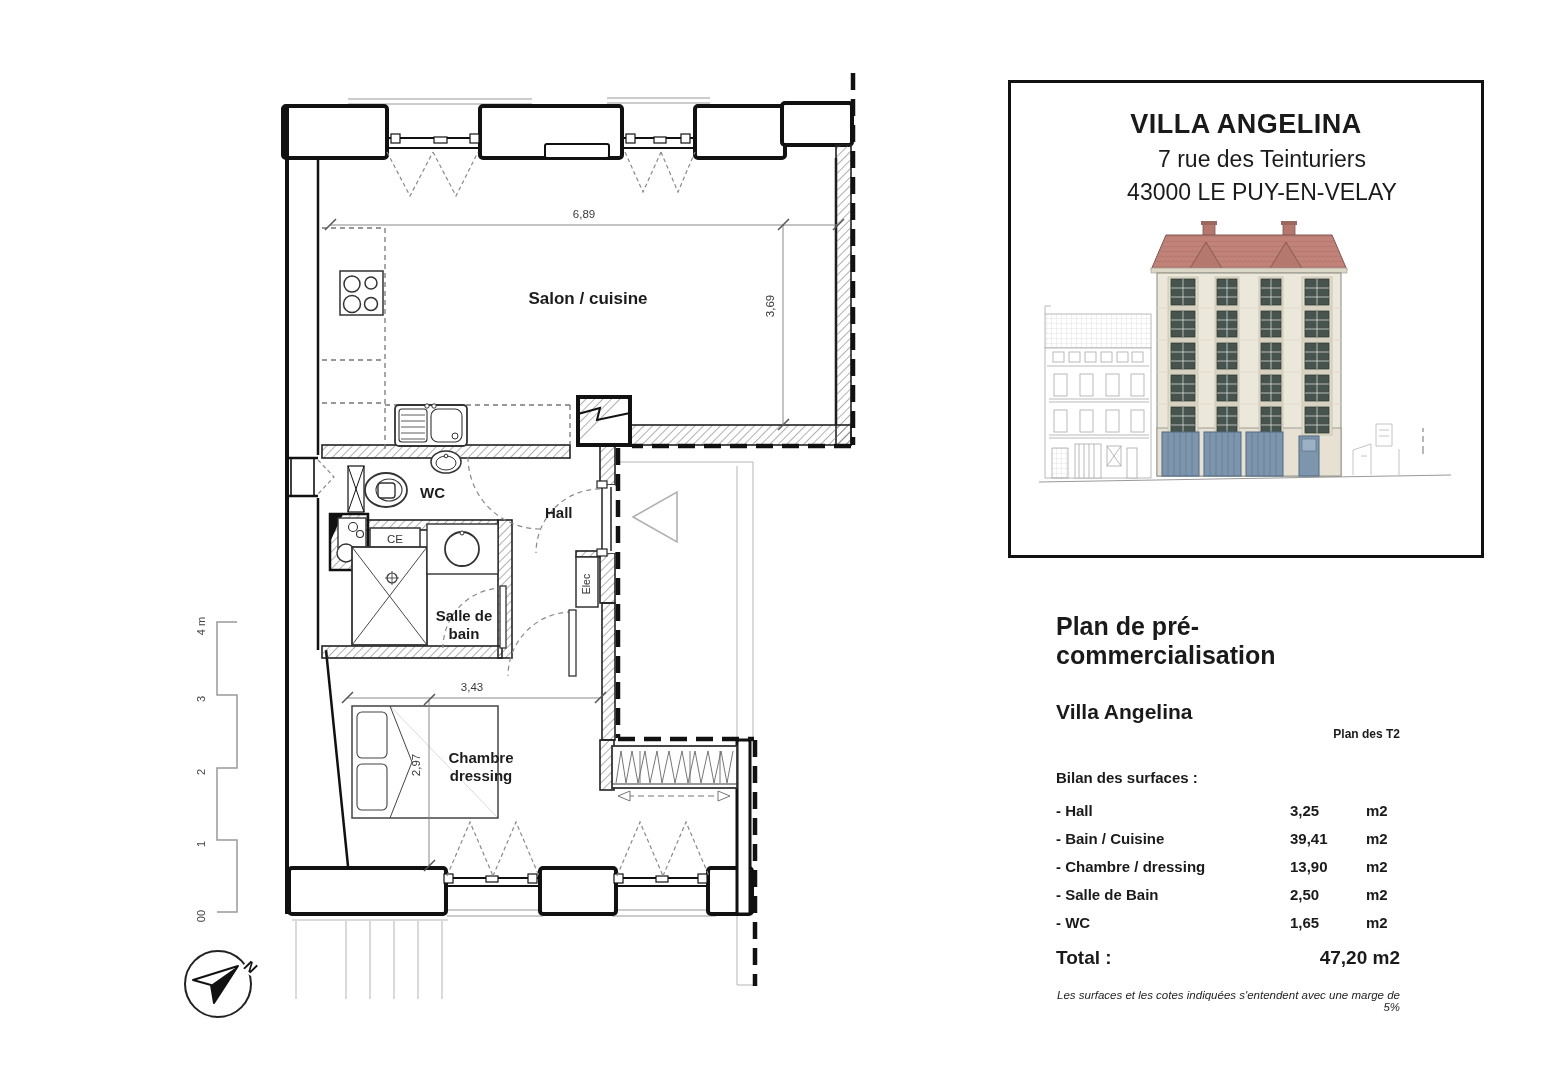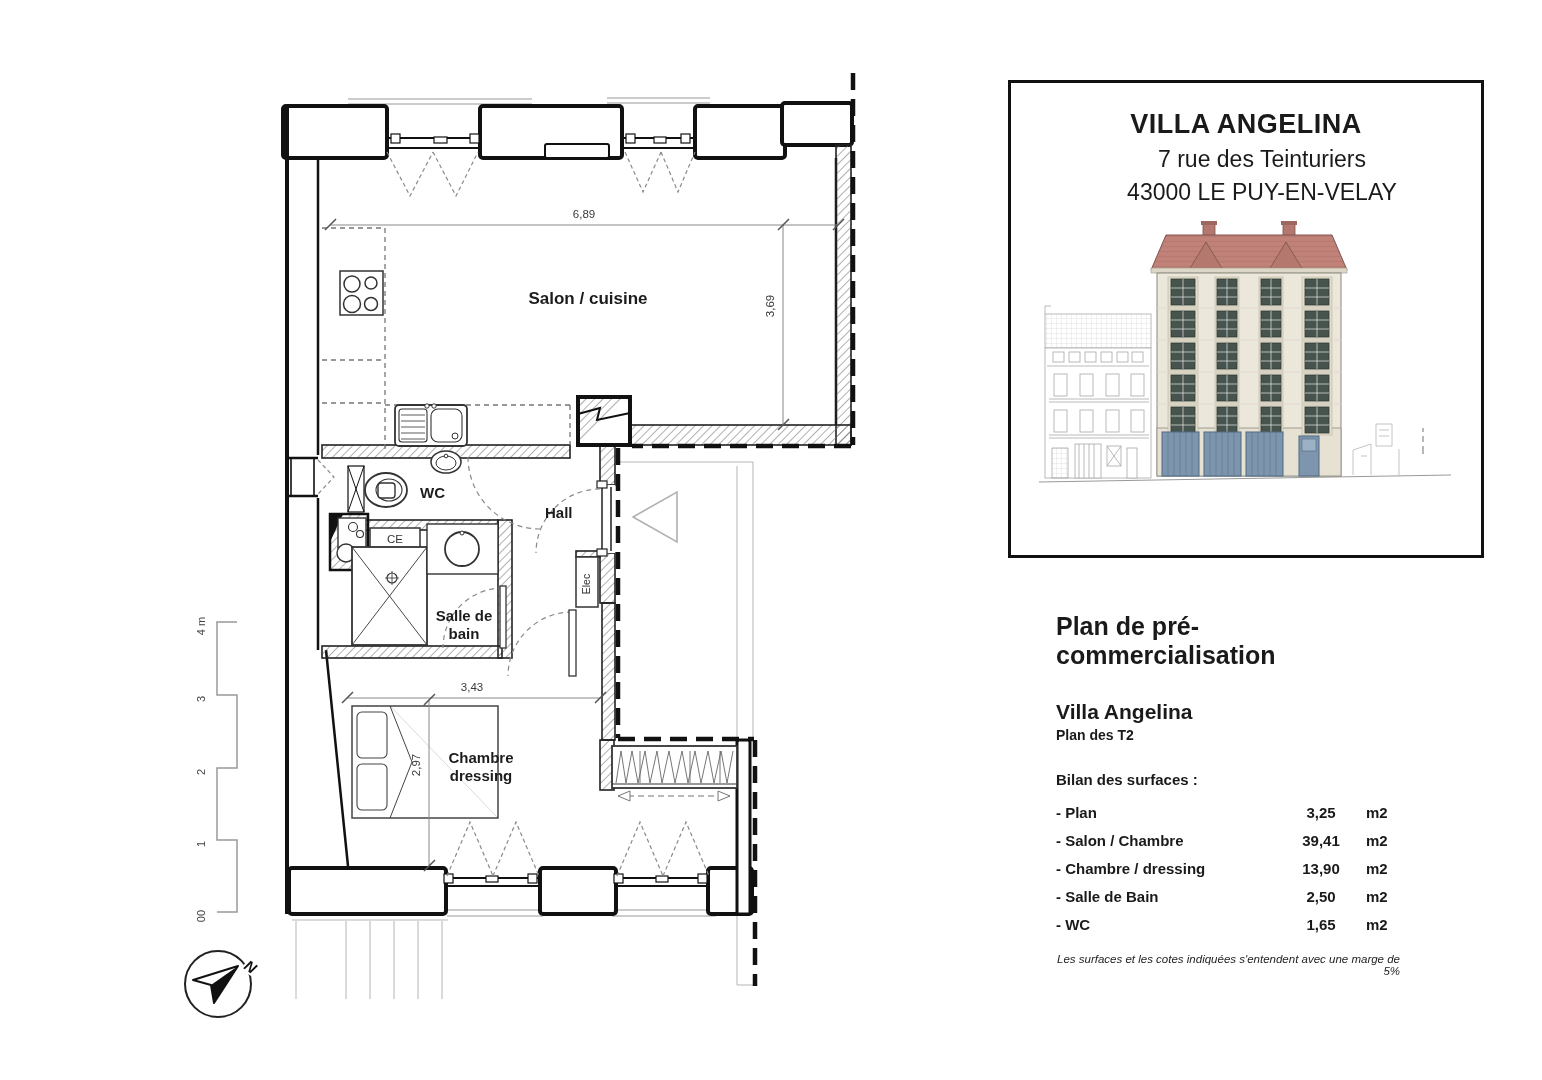--- a/index.html
+++ b/index.html
@@ -12,25 +12,25 @@
   
   .card{position:absolute;left:1008px;top:80px;width:470px;height:472px;border:3px solid #111;
         background:#fff;text-align:center;}
   .card-title{font-size:27px;font-weight:bold;margin-top:26px;letter-spacing:.5px;}
   .card-addr{font-size:23px;margin-top:6px;padding-left:32px;}
   .card-illustration{margin-top:12px;}
   
   .info{position:absolute;left:1056px;top:612px;width:344px;}
   .info h1{font-size:25px;font-weight:bold;margin:0 0 30px 0;}
   .info h2{font-size:21px;font-weight:bold;margin:0;}
-  .info h3{font-size:14px;font-weight:bold;margin:3px 0 28px 0;}
+  .info h3{font-size:12px;font-weight:bold;margin:3px 0 28px 0;text-align:right;}
   .surfaces-title{font-size:15px;font-weight:bold;margin:0 0 16px 0;}
   .srow{display:flex;align-items:baseline;font-weight:bold;font-size:15px;margin-bottom:11px;}
   .srow .lbl{flex:1;text-align:left;}
-  .srow .val{width:62px;text-align:center;}
+  .srow .val{width:62px;text-align:left;}
   .srow .unit{width:34px;margin-left:14px;text-align:left;}
   .trow{display:flex;align-items:baseline;font-weight:bold;font-size:19px;margin-top:16px;}
   .trow .lbl{flex:1;text-align:left;}
   .trow .val{text-align:right;}
   .footnote{font-size:11.5px;font-style:italic;text-align:right;margin-top:20px;color:#222;}
 </style>
 </head>
 <body>
 
 <div class="page">
@@ -402,41 +402,45 @@
   </div>
 
   <div class="info">
     <h1>Plan de pré-commercialisation</h1>
     <h2>Villa Angelina</h2>
     <h3>Plan des T2</h3>
 
     <div class="surfaces-title">Bilan des surfaces :</div>
 
     <div class="srow">
-      <span class="lbl">- Plan</span>
+      <span class="lbl">- Hall</span>
       <span class="val">3,25</span>
       <span class="unit">m2</span>
     </div>
     <div class="srow">
-      <span class="lbl">- Salon / Chambre</span>
+      <span class="lbl">- Bain / Cuisine</span>
       <span class="val">39,41</span>
       <span class="unit">m2</span>
     </div>
     <div class="srow">
       <span class="lbl">- Chambre / dressing</span>
       <span class="val">13,90</span>
       <span class="unit">m2</span>
     </div>
     <div class="srow">
       <span class="lbl">- Salle de Bain</span>
       <span class="val">2,50</span>
       <span class="unit">m2</span>
     </div>
     <div class="srow">
       <span class="lbl">- WC</span>
       <span class="val">1,65</span>
       <span class="unit">m2</span>
     </div>
 
+    <div class="trow">
+      <span class="lbl">Total :</span>
+      <span class="val">47,20 m2</span>
+    </div>
 
     <div class="footnote">Les surfaces et les cotes indiquées s'entendent avec une marge de 5%</div>
   </div>
 </div>
 
 </body></html>

